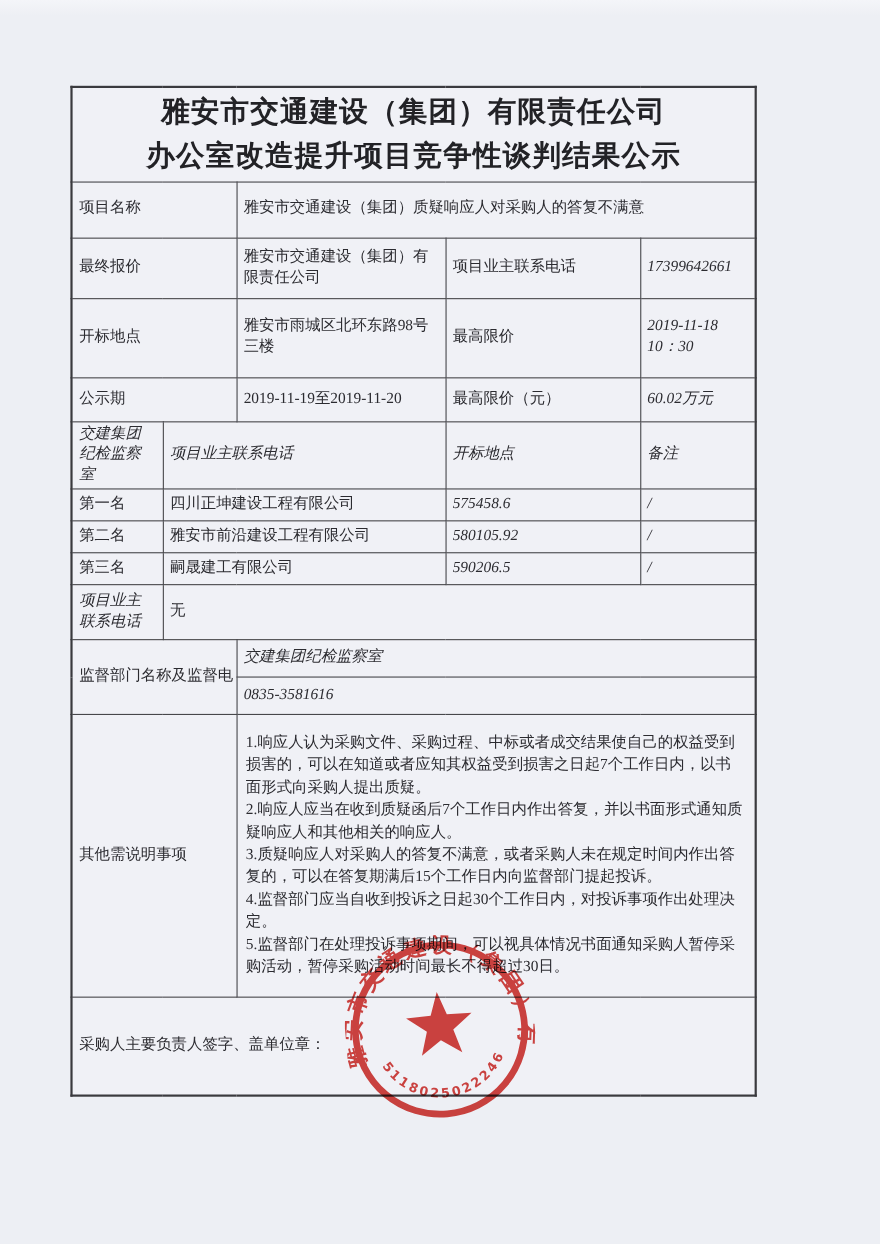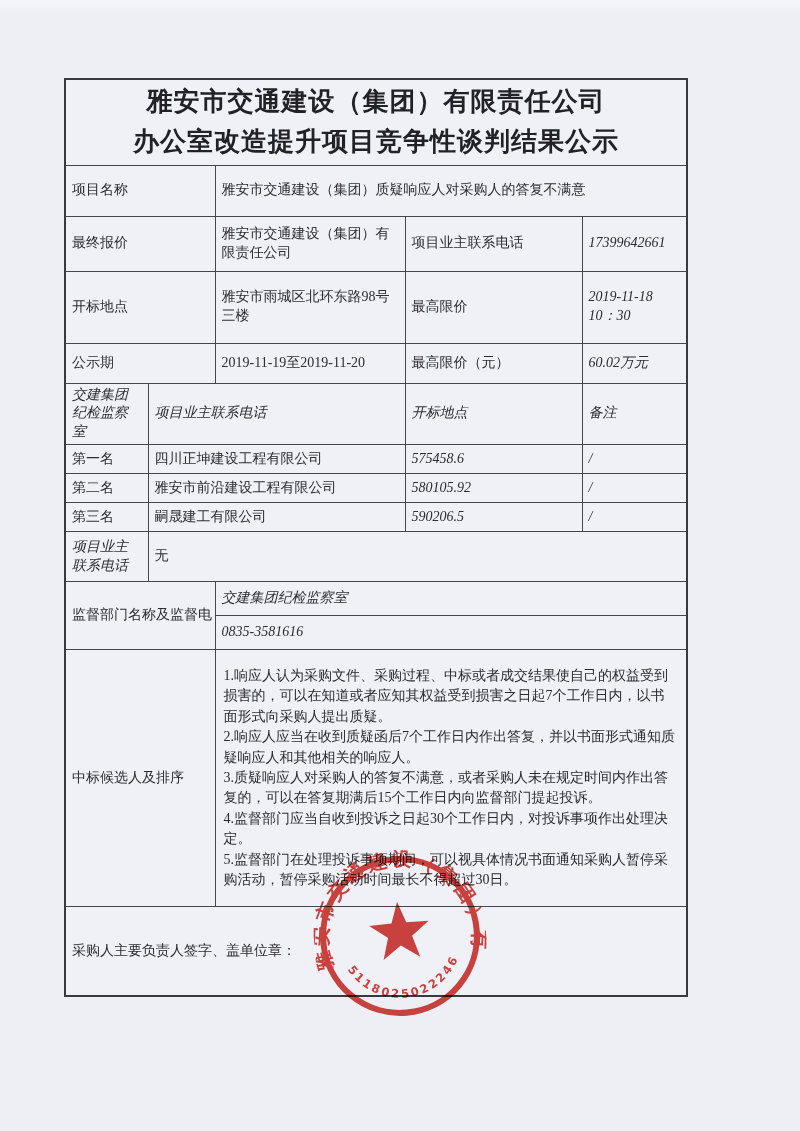--- a/index.html
+++ b/index.html
@@ -136,21 +136,21 @@
 
     <tr class="r-sup">
       <td colspan="2" rowspan="2" class="lbl sup-label">监督部门名称及监督电</td>
       <td colspan="3" class="c">交建集团纪检监察室</td>
     </tr>
     <tr class="r-sup">
       <td colspan="3" class="c num">0835-3581616</td>
     </tr>
 
     <tr class="r-obj">
-      <td colspan="2" class="lbl obj-label">中标候选人及排序</td>
+      <td colspan="2" class="lbl obj-label">其他需说明事项</td>
       <td colspan="3">
         <div class="obj-wrap">
           <div class="obj-line">1.响应人认为采购文件、采购过程、中标或者成交结果使自己的权益受到损害的，可以在知道或者应知其权益受到损害之日起7个工作日内，以书面形式向采购人提出质疑。</div>
           <div class="obj-line">2.响应人应当在收到质疑函后7个工作日内作出答复，并以书面形式通知质疑响应人和其他相关的响应人。</div>
           <div class="obj-line">3.质疑响应人对采购人的答复不满意，或者采购人未在规定时间内作出答复的，可以在答复期满后15个工作日内向监督部门提起投诉。</div>
           <div class="obj-line">4.监督部门应当自收到投诉之日起30个工作日内，对投诉事项作出处理决定。</div>
           <div class="obj-line">5.监督部门在处理投诉事项期间，可以视具体情况书面通知采购人暂停采购活动，暂停采购活动时间最长不得超过30日。</div>
         </div>
       </td>
     </tr>

